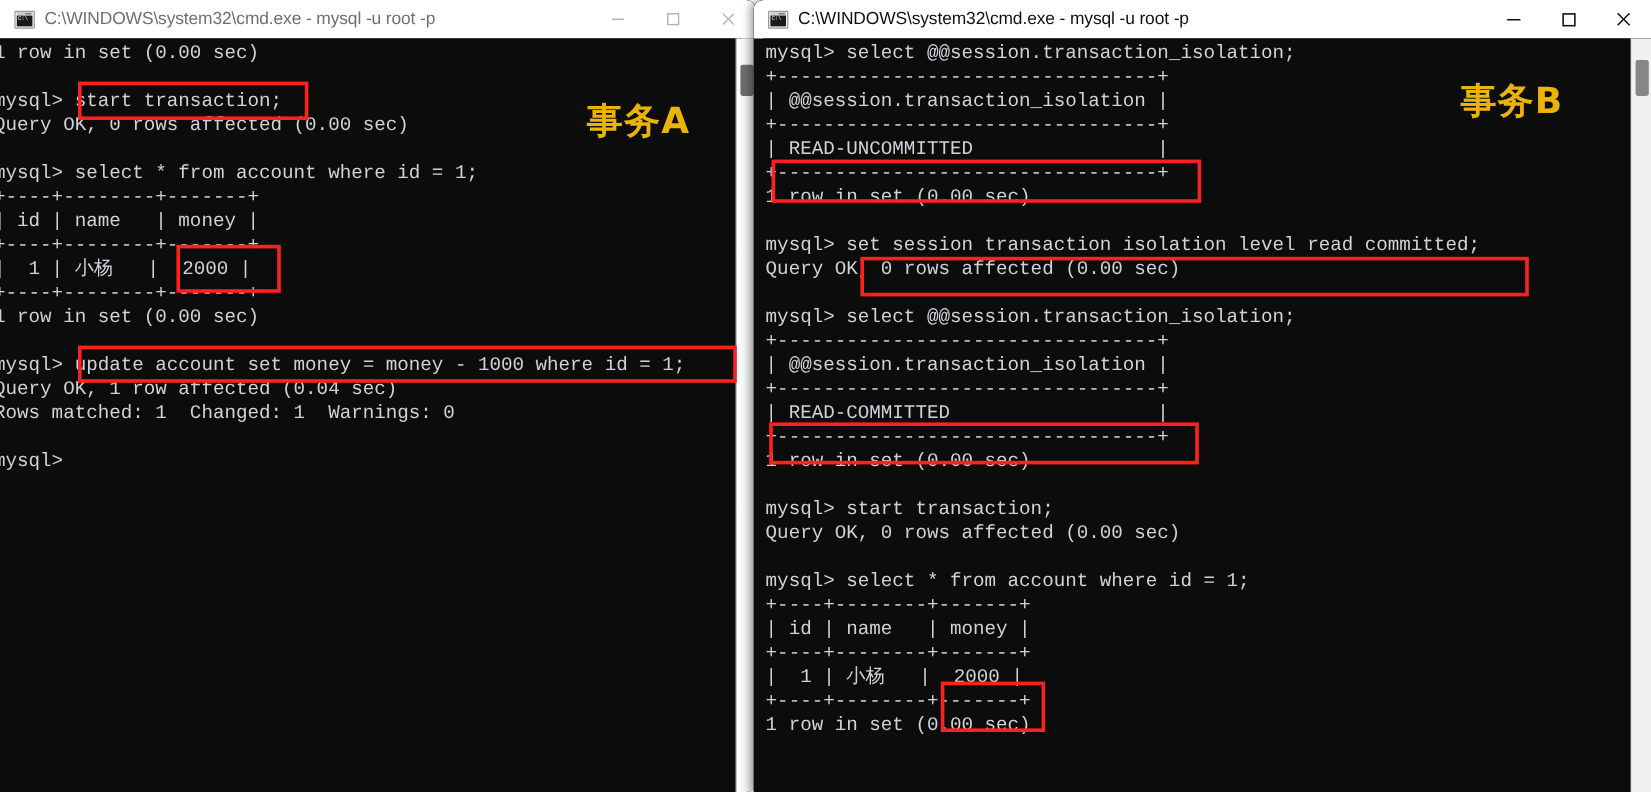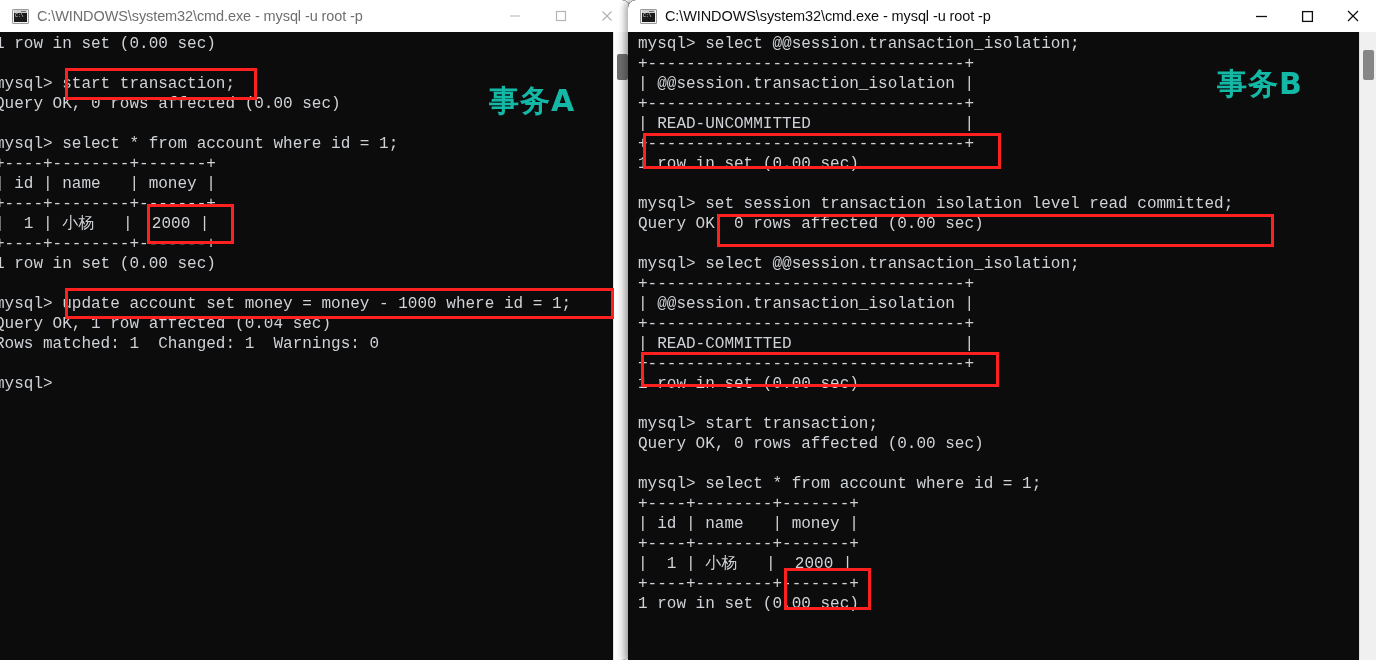--- a/index.html
+++ b/index.html
@@ -187,21 +187,21 @@
     position: absolute;
     border: 3px solid #ff2020;
     box-sizing: border-box;
     pointer-events: none;
     background: transparent;
   }
 
   
   .annot {
     position: absolute;
-    color: #14b8a6;
+    color: #eab308;
     font-size: 30px;
     font-family: "DejaVu Sans", sans-serif;
     font-weight: 700;
     letter-spacing: 1px;
     white-space: nowrap;
   }
 </style>
 </head>
 <body>
 

